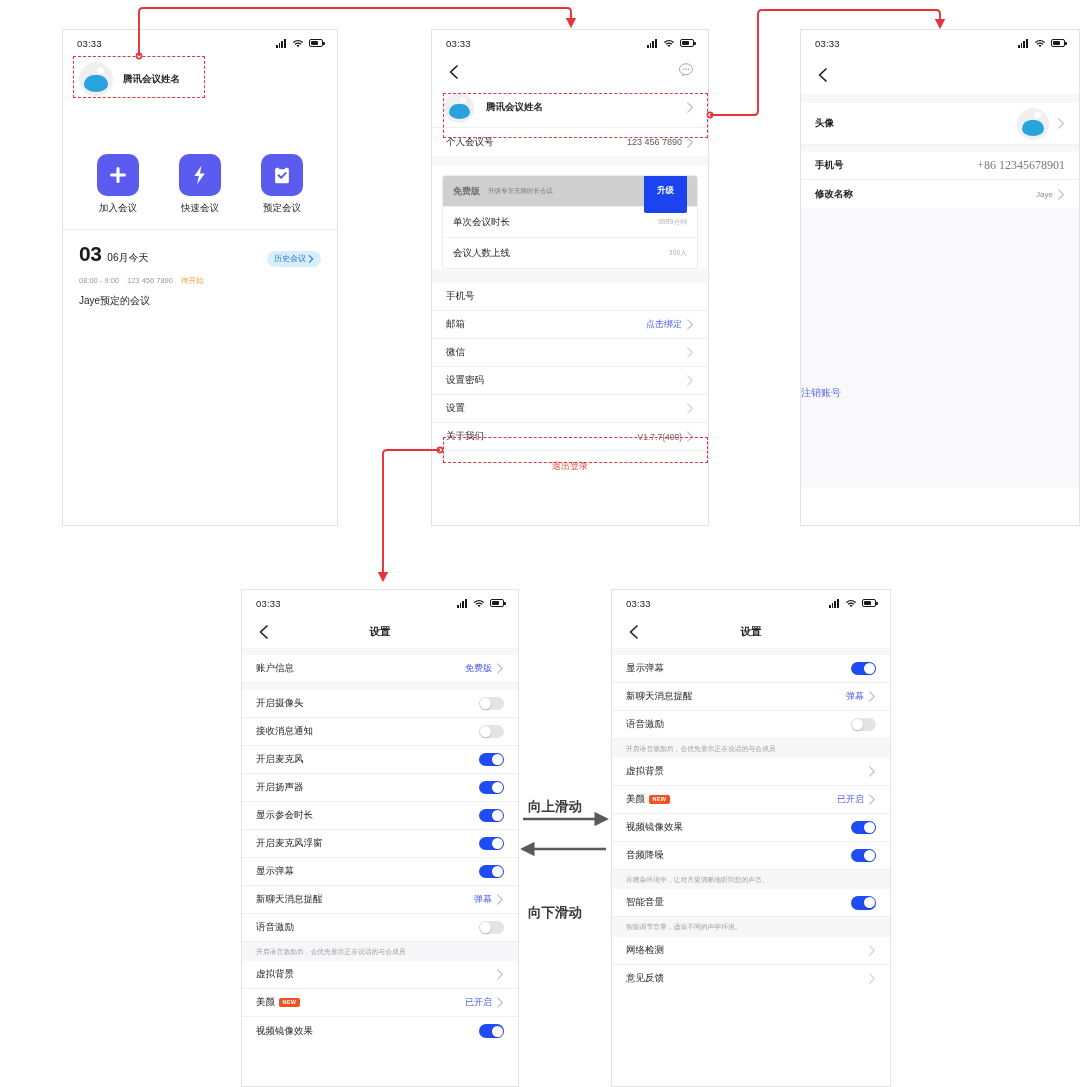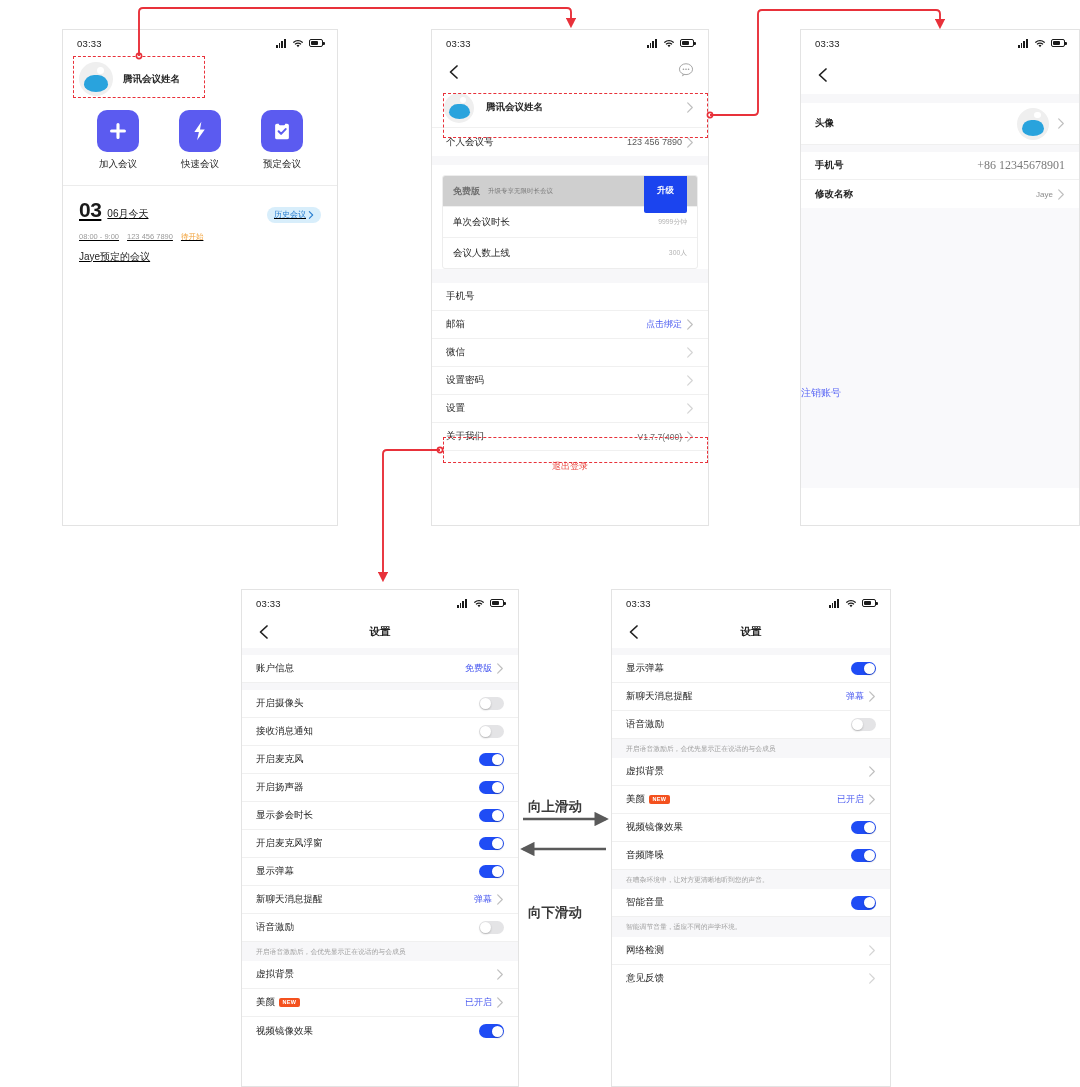--- a/index.html
+++ b/index.html
@@ -66,26 +66,26 @@
 
   
   .avatar{border-radius:50%;background:#efefef;position:relative;overflow:hidden;flex:0 0 auto;}
   .avatar .head{position:absolute;border-radius:50%;background:#ffffff;}
   .avatar .body{position:absolute;background:#29a3dd;border-radius:42% 42% 50% 50%/55% 55% 45% 45%;}
 
   
   .p1-top{display:flex;align-items:center;padding:6px 16px 8px;gap:10px;}
   .p1-name{font-size:9.5px;color:#1f1f1f;font-weight:600;}
   .p1-actions{display:flex;justify-content:space-around;padding:6px 14px 14px;}
-  .act{display:flex;flex-direction:column;align-items:center;gap:6px;cursor:pointer;}
+  .act{display:flex;flex-direction:column;align-items:center;gap:6px;cursor:pointer;margin-top:44px;}
   .act .sq{width:42px;height:42px;border-radius:10px;background:#5b5bf0;
            display:flex;align-items:center;justify-content:center;}
   .act .cap{font-size:9.5px;color:#1f1f1f;}
   .p1-sep{height:1px;background:#ececec;}
-  .mtg{padding:12px 16px 0;text-decoration:underline;}
+  .mtg{padding:12px 16px 0;}
   .mtg-head{display:flex;align-items:baseline;}
   .mtg-day{font-size:21px;font-weight:bold;color:#1a1a1a;letter-spacing:-.5px;}
   .mtg-mon{font-size:10px;color:#1a1a1a;margin-left:6px;}
   .mtg-today{font-size:10px;color:#1a1a1a;}
   .hist{margin-left:auto;background:#d8eefb;color:#2a7fd0;font-size:8px;
         border-radius:9px;padding:2.5px 7px;display:flex;align-items:center;gap:2px;cursor:pointer;}
   .mtg-sub{margin-top:9px;font-size:7.5px;color:#9a9a9a;display:flex;gap:8px;align-items:center;}
   .mtg-status{color:#f2a33c;}
   .mtg-title{margin-top:8px;font-size:10px;color:#1f1f1f;}
 

